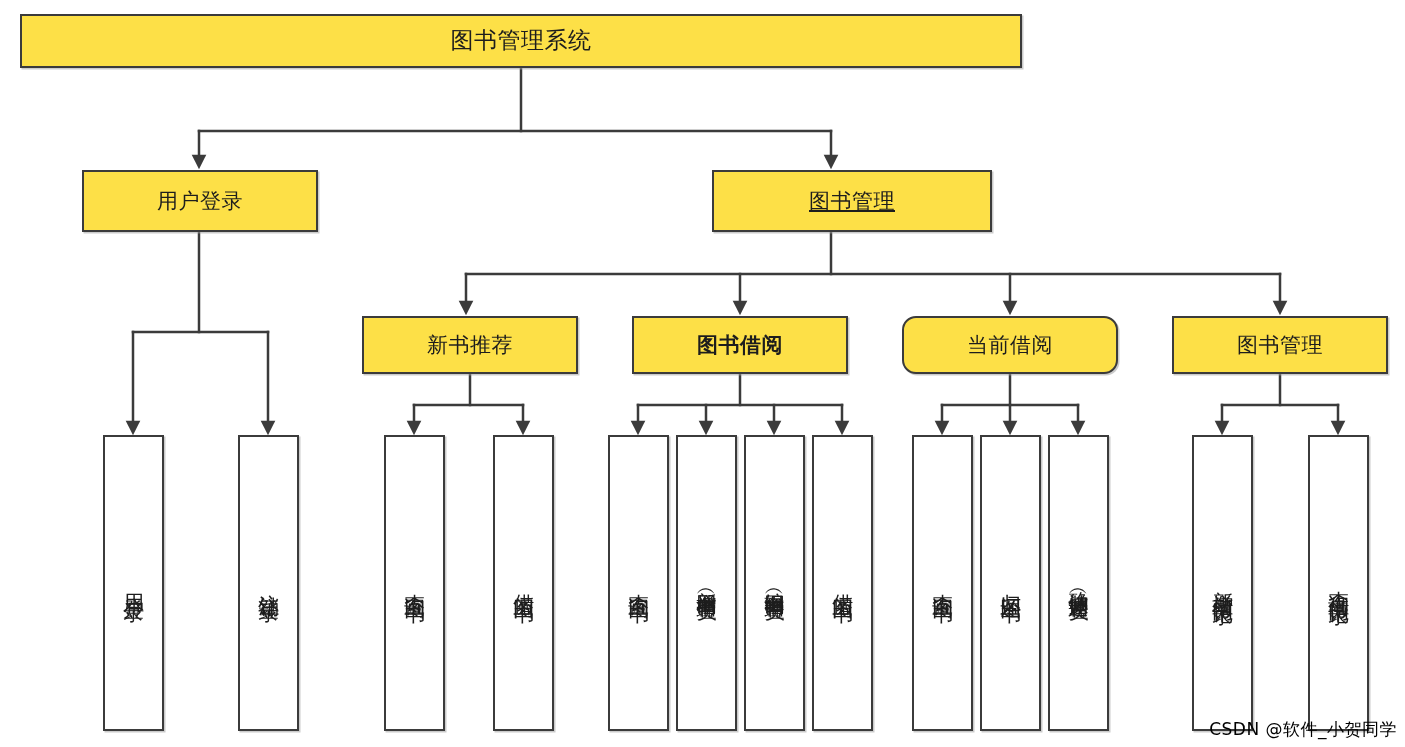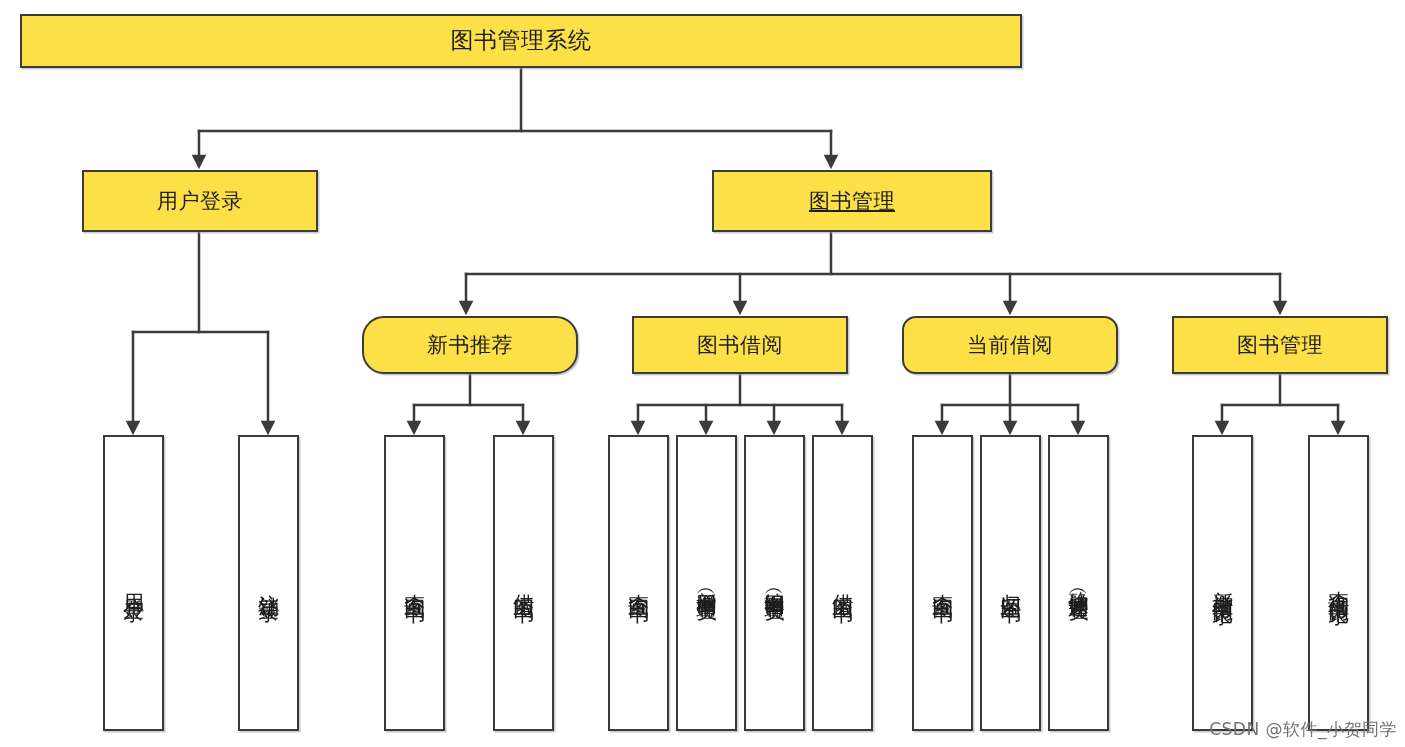--- a/index.html
+++ b/index.html
@@ -69,21 +69,21 @@
   }
   .leaf-box.tall-text .node-label {
     letter-spacing: 1.5px;
     font-size: 20px;
   }
   .watermark {
     position: absolute;
     right: 8px;
     bottom: 6px;
     font-size: 17px;
-    color: #737373;
+    color: #000000;
     letter-spacing: 0.5px;
     white-space: nowrap;
     user-select: none;
     text-align: center;
   }
 </style>
 </head>
 <body>
 
 <div id="diagram-root">
@@ -143,24 +143,24 @@
     <span class="node-label">图书管理系统</span>
   </div>
 
   <div class="node-box level-2" style="left:82px; top:170px; width:236px; height:62px;">
     <span class="node-label">用户登录</span>
   </div>
   <div class="node-box level-2" style="left:712px; top:170px; width:280px; height:62px;text-decoration:underline;">
     <span class="node-label">图书管理</span>
   </div>
 
-  <div class="node-box level-3" style="left:362px; top:316px; width:216px; height:58px;border-radius:22px;">
+  <div class="node-box level-3" style="left:362px; top:316px; width:216px; height:58px;">
     <span class="node-label">新书推荐</span>
   </div>
-  <div class="node-box level-3" style="left:632px; top:316px; width:216px; height:58px;">
+  <div class="node-box level-3" style="left:632px; top:316px; width:216px; height:58px;font-weight:bold;">
     <span class="node-label">图书借阅</span>
   </div>
   <div class="node-box level-3" style="left:902px; top:316px; width:216px; height:58px;border-radius:14px;">
     <span class="node-label">当前借阅</span>
   </div>
   <div class="node-box level-3" style="left:1172px; top:316px; width:216px; height:58px;">
     <span class="node-label">图书管理</span>
   </div>
 
   <div class="leaf-box" style="left:103px; top:435px; width:61px; height:296px;">

